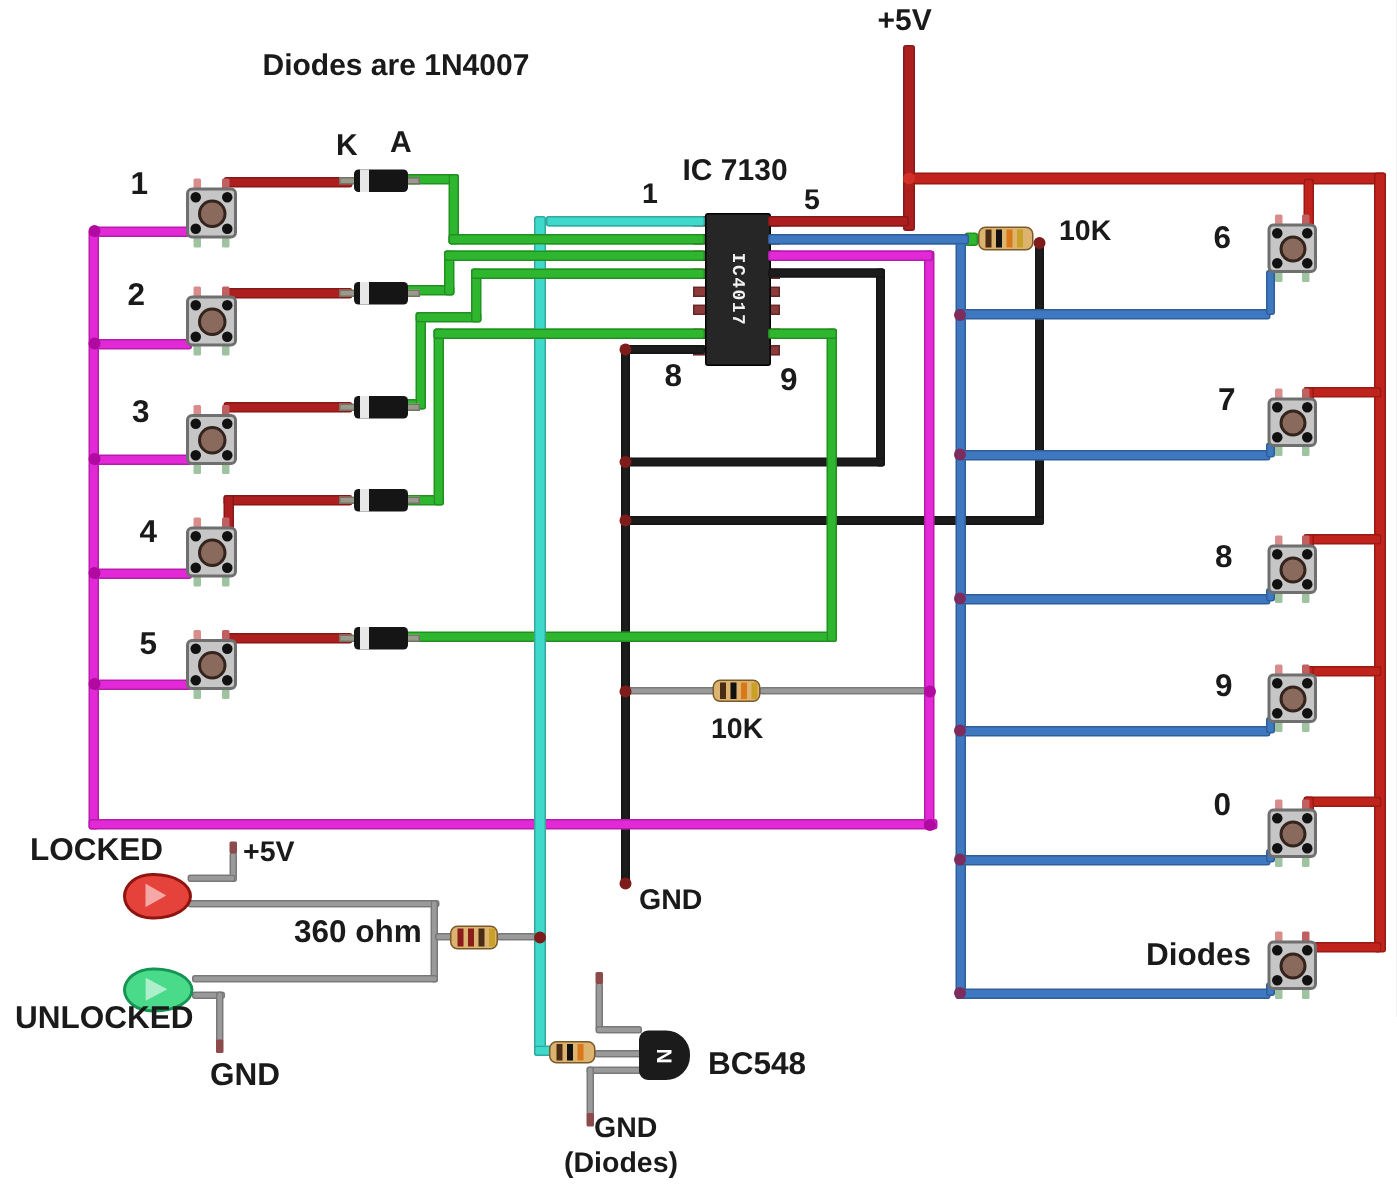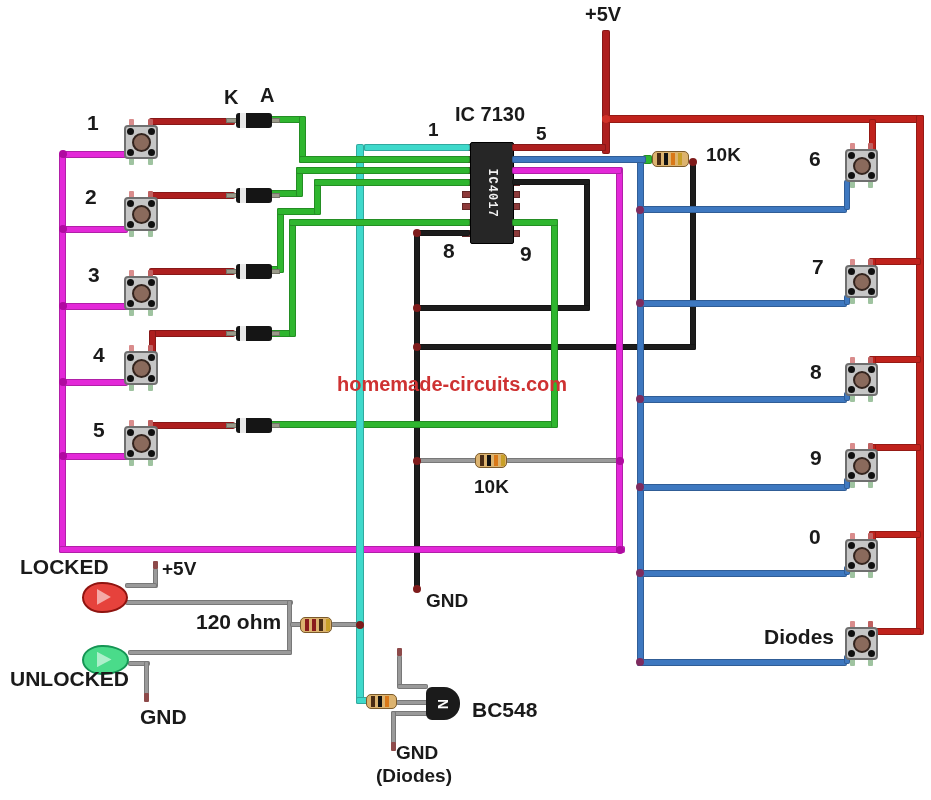--- a/index.html
+++ b/index.html
@@ -364,44 +364,44 @@
     <div class="dot" style="left: 636px; top: 299px; width: 8px; height: 8px; background: rgb(126, 43, 94);"></div>
     <div class="dot" style="left: 636px; top: 395px; width: 8px; height: 8px; background: rgb(126, 43, 94);"></div>
     <div class="dot" style="left: 636px; top: 483px; width: 8px; height: 8px; background: rgb(126, 43, 94);"></div>
     <div class="dot" style="left: 636px; top: 569px; width: 8px; height: 8px; background: rgb(126, 43, 94);"></div>
     <div class="dot" style="left: 636px; top: 658px; width: 8px; height: 8px; background: rgb(126, 43, 94);"></div>
     <div class="dot" style="left: 59px; top: 150px; width: 8px; height: 8px; background: rgb(176, 10, 160);"></div>
     <div class="dot" style="left: 59px; top: 225px; width: 8px; height: 8px; background: rgb(176, 10, 160);"></div>
     <div class="dot" style="left: 59px; top: 302px; width: 8px; height: 8px; background: rgb(176, 10, 160);"></div>
     <div class="dot" style="left: 59px; top: 378px; width: 8px; height: 8px; background: rgb(176, 10, 160);"></div>
     <div class="dot" style="left: 59px; top: 452px; width: 8px; height: 8px; background: rgb(176, 10, 160);"></div>
+    <div class="lbl" style="left: 175px; top: 34px; font-size: 20px; color: rgb(26, 26, 26); z-index: 50;">Diodes are 1N4007</div>
     <div class="lbl" style="left: 224px; top: 87px; font-size: 20px; color: rgb(26, 26, 26); z-index: 50;">K</div>
     <div class="lbl" style="left: 260px; top: 85px; font-size: 20px; color: rgb(26, 26, 26); z-index: 50;">A</div>
     <div class="lbl" style="left: 87px; top: 112px; font-size: 21px; color: rgb(26, 26, 26); z-index: 50;">1</div>
     <div class="lbl" style="left: 85px; top: 186px; font-size: 21px; color: rgb(26, 26, 26); z-index: 50;">2</div>
     <div class="lbl" style="left: 88px; top: 264px; font-size: 21px; color: rgb(26, 26, 26); z-index: 50;">3</div>
     <div class="lbl" style="left: 93px; top: 344px; font-size: 21px; color: rgb(26, 26, 26); z-index: 50;">4</div>
     <div class="lbl" style="left: 93px; top: 419px; font-size: 21px; color: rgb(26, 26, 26); z-index: 50;">5</div>
     <div class="lbl" style="left: 455px; top: 104px; font-size: 20px; color: rgb(26, 26, 26); z-index: 50;">IC 7130</div>
     <div class="lbl" style="left: 428px; top: 120px; font-size: 19px; color: rgb(26, 26, 26); z-index: 50;">1</div>
     <div class="lbl" style="left: 536px; top: 124px; font-size: 19px; color: rgb(26, 26, 26); z-index: 50;">5</div>
     <div class="lbl" style="left: 443px; top: 240px; font-size: 21px; color: rgb(26, 26, 26); z-index: 50;">8</div>
     <div class="lbl" style="left: 520px; top: 243px; font-size: 21px; color: rgb(26, 26, 26); z-index: 50;">9</div>
     <div class="lbl" style="left: 585px; top: 4px; font-size: 20px; color: rgb(26, 26, 26); z-index: 50;">+5V</div>
     <div class="lbl" style="left: 706px; top: 145px; font-size: 19px; color: rgb(26, 26, 26); z-index: 50;">10K</div>
     <div class="lbl" style="left: 809px; top: 148px; font-size: 21px; color: rgb(26, 26, 26); z-index: 50;">6</div>
     <div class="lbl" style="left: 812px; top: 256px; font-size: 21px; color: rgb(26, 26, 26); z-index: 50;">7</div>
     <div class="lbl" style="left: 810px; top: 361px; font-size: 21px; color: rgb(26, 26, 26); z-index: 50;">8</div>
     <div class="lbl" style="left: 810px; top: 447px; font-size: 21px; color: rgb(26, 26, 26); z-index: 50;">9</div>
     <div class="lbl" style="left: 809px; top: 526px; font-size: 21px; color: rgb(26, 26, 26); z-index: 50;">0</div>
     <div class="lbl" style="left: 764px; top: 626px; font-size: 21px; color: rgb(26, 26, 26); z-index: 50;">Diodes</div>
-    <div class="lbl" style="left: 337px; top: 374px; font-size: 20px; color: rgb(206, 50, 50); z-index: 50;">homemade-circuits.com</div>
     <div class="lbl" style="left: 474px; top: 477px; font-size: 19px; color: rgb(26, 26, 26); z-index: 50;">10K</div>
     <div class="lbl" style="left: 426px; top: 591px; font-size: 19px; color: rgb(26, 26, 26); z-index: 50;">GND</div>
     <div class="lbl" style="left: 20px; top: 556px; font-size: 21px; color: rgb(26, 26, 26); z-index: 50;">LOCKED</div>
     <div class="lbl" style="left: 162px; top: 559px; font-size: 19px; color: rgb(26, 26, 26); z-index: 50;">+5V</div>
-    <div class="lbl" style="left: 196px; top: 611px; font-size: 21px; color: rgb(26, 26, 26); z-index: 50;">120 ohm</div>
+    <div class="lbl" style="left: 196px; top: 611px; font-size: 21px; color: rgb(26, 26, 26); z-index: 50;">360 ohm</div>
     <div class="lbl" style="left: 10px; top: 668px; font-size: 21px; color: rgb(26, 26, 26); z-index: 50;">UNLOCKED</div>
     <div class="lbl" style="left: 140px; top: 706px; font-size: 21px; color: rgb(26, 26, 26); z-index: 50;">GND</div>
     <div class="lbl" style="left: 472px; top: 699px; font-size: 21px; color: rgb(26, 26, 26); z-index: 50;">BC548</div>
     <div class="lbl" style="left: 396px; top: 743px; font-size: 19px; color: rgb(26, 26, 26); z-index: 50;">GND</div>
     <div class="lbl" style="left: 376px; top: 766px; font-size: 19px; color: rgb(26, 26, 26); z-index: 50;">(Diodes)</div>
   </div>
 
 </body></html>

